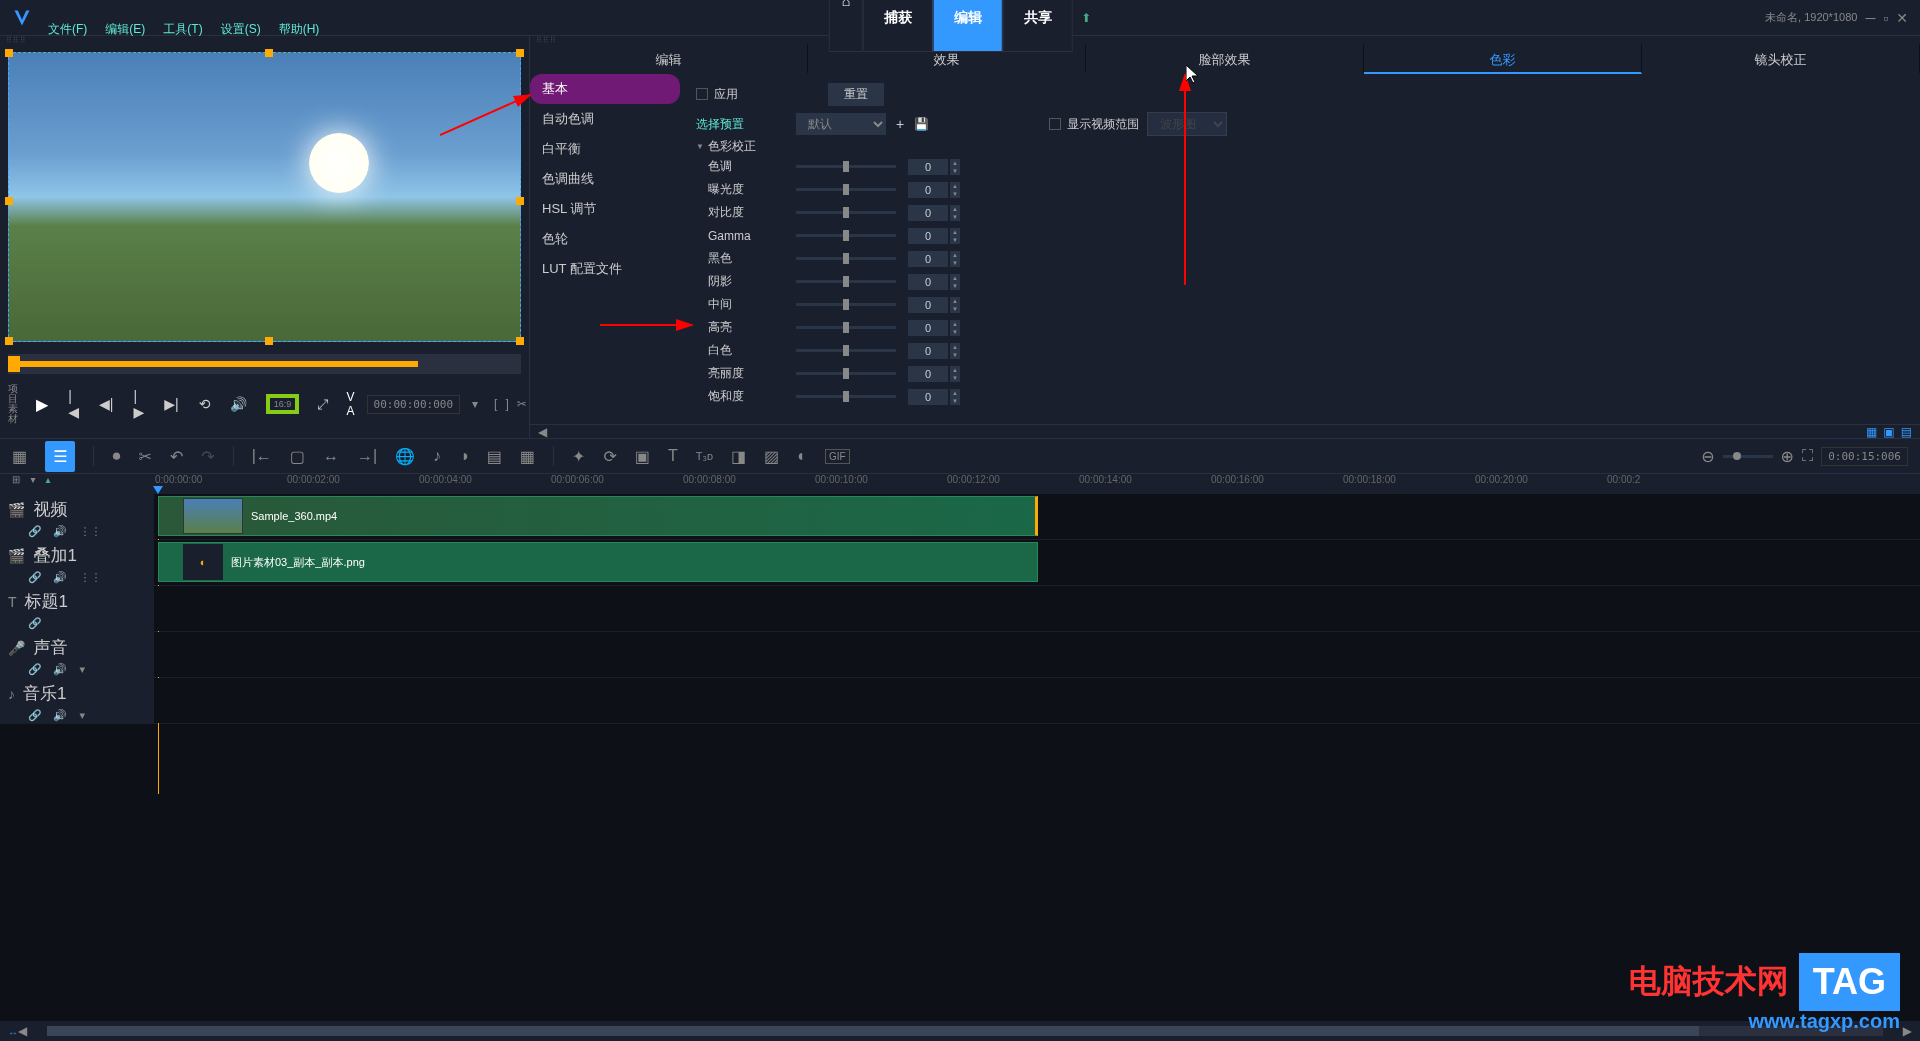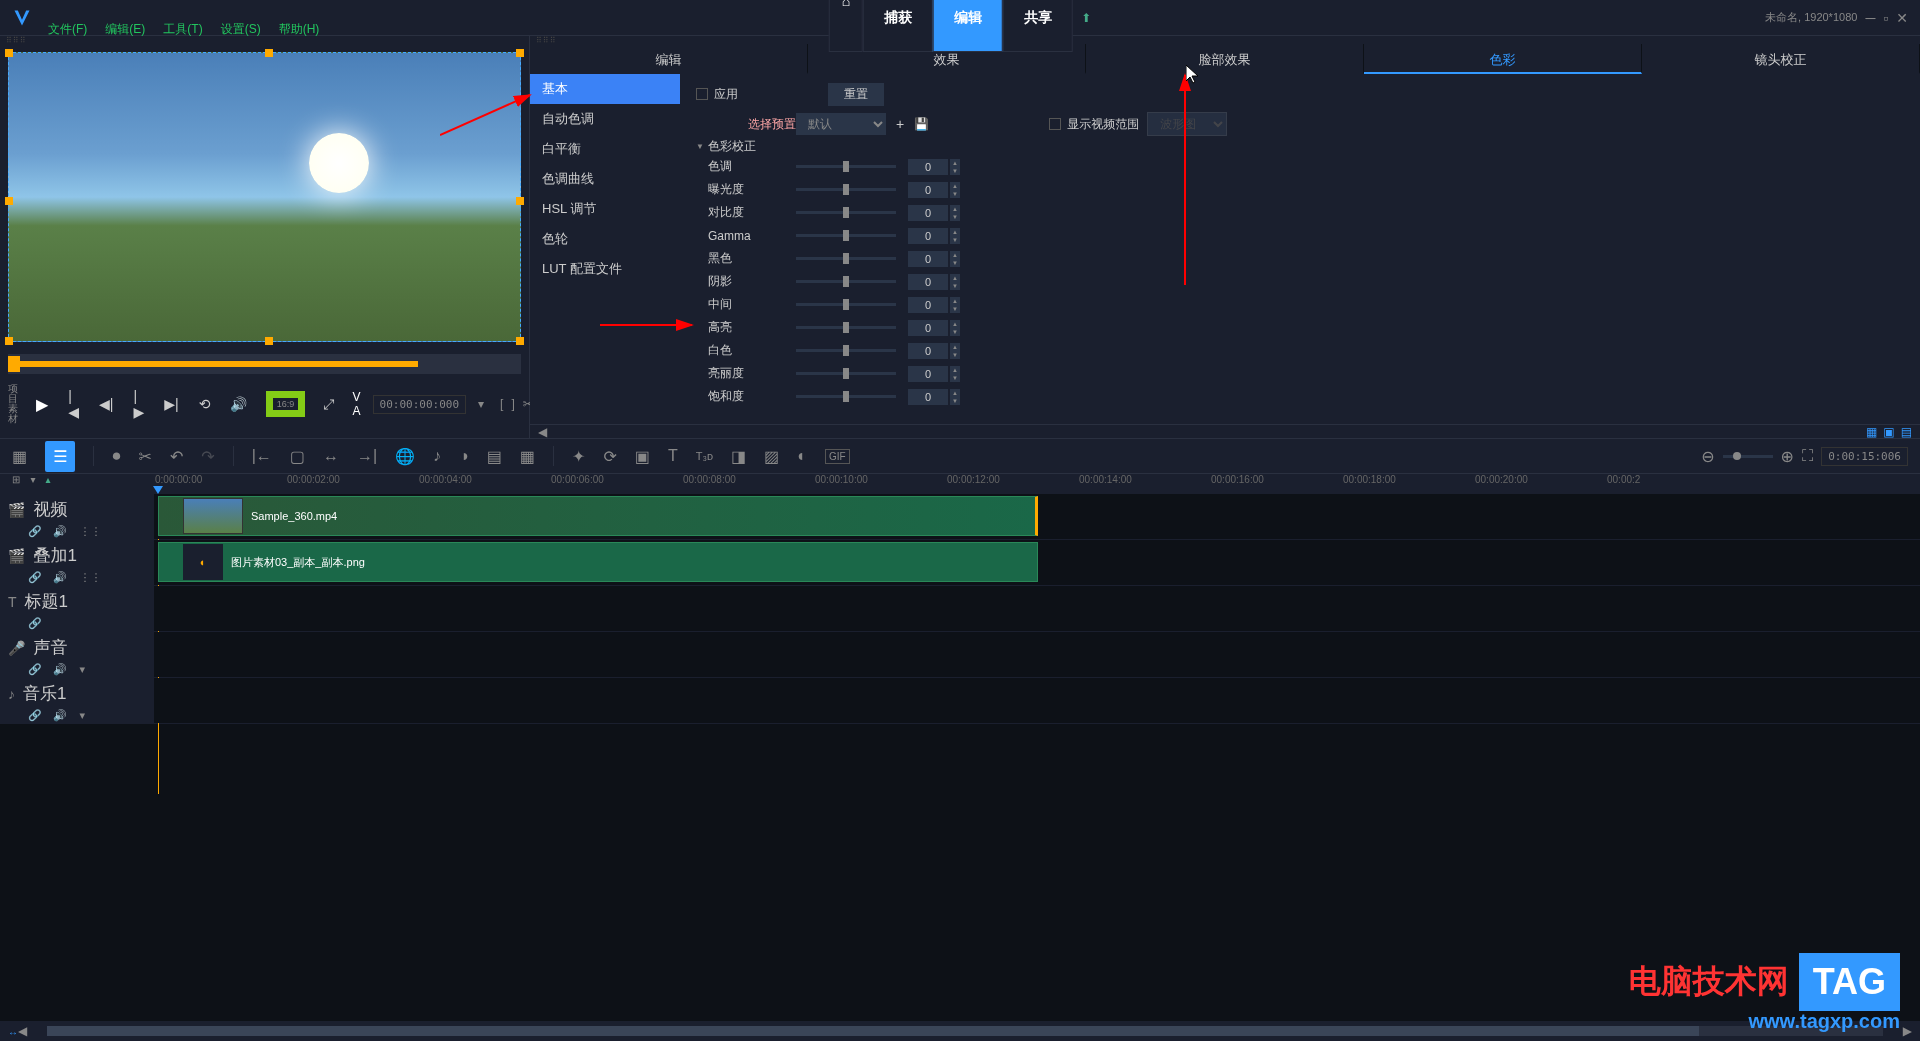--- a/index.html
+++ b/index.html
@@ -2,21 +2,21 @@
 <html><head>
 <meta charset="utf-8">
 <style>
 * { margin: 0; padding: 0; box-sizing: border-box; font-family: "Microsoft YaHei", sans-serif; }
 body { background: #0d1117; color: #ccc; width: 1920px; height: 1041px; overflow: hidden; font-size: 12px; }
 
 
 .titlebar { height: 36px; background: #1a1f2e; display: flex; align-items: center; padding: 0 12px; border-bottom: 1px solid #2a3040; }
 .logo { width: 20px; height: 20px; margin-right: 16px; }
 .menu-items { display: flex; gap: 18px; }
-.menu-item { color: #22c55e; cursor: pointer; margin-top: 24px; }
+.menu-item { color: #5eead4; cursor: pointer; margin-top: 24px; }
 .tab-group { display: flex; margin-left: auto; margin-right: auto; position: absolute; left: 50%; transform: translateX(-50%); }
 .top-tab { padding: 24px 20px; background: #1a1f2e; color: #fff; border: 1px solid #2a3040; cursor: pointer; font-size: 14px; font-weight: bold; }
 .top-tab.home { padding: 8px 12px; }
 .top-tab.active { background: #3399ff; }
 .upload-icon { color: #4a8; margin-left: 8px; align-self: center; }
 .window-controls { margin-left: auto; display: flex; gap: 8px; align-items: center; }
 .proj-info { color: #888; font-size: 11px; }
 .win-btn { color: #888; cursor: pointer; font-size: 14px; }
 
 
@@ -36,40 +36,40 @@
 .crop-handle.bm { bottom: -4px; left: 50%; }
 .crop-handle.ml { top: 50%; left: -4px; }
 .crop-handle.mr { top: 50%; right: -4px; }
 .scrub-bar { height: 20px; margin: 4px 8px; position: relative; background: #2a3040; }
 .scrub-fill { height: 6px; background: #fa0; position: absolute; top: 7px; left: 0; width: 80%; }
 .scrub-handle { position: absolute; left: 0; top: 2px; width: 12px; height: 16px; background: #fa0; }
 .playback-controls { display: flex; align-items: center; padding: 6px 8px; gap: 8px; }
 .pb-label { font-size: 10px; color: #888; margin-right: 4px; line-height: 10px; }
 .pb-btn { color: #ccc; cursor: pointer; padding: 4px 6px; font-size: 14px; }
 .pb-btn.play { color: #fff; font-size: 16px; }
-.aspect-box { border: 7px solid #84cc16; padding: 1px 4px; font-size: 9px; color: #888; margin: 0 4px; }
+.aspect-box { border: 4px solid #84cc16; padding: 1px 4px; font-size: 9px; color: #888; margin: 0 4px; }
 .v-a { color: #ffffff; font-weight: normal; margin: 0 4px; }
 .timecode { margin-left: auto; font-family: monospace; color: #888; border: 1px solid #333; padding: 2px 6px; font-size: 11px; }
 .preview-tools { display: flex; gap: 8px; margin-left: 8px; color: #888; }
 
 
 .props-panel { flex: 1; background: #1a1f2e; display: flex; flex-direction: column; }
 .prop-tabs { display: flex; height: 30px; background: #1a1f2e; }
 .prop-tab { flex: 1; text-align: center; padding: 7px 0; color: #ccc; cursor: pointer; border-right: 1px solid #0d1117; border-bottom: 2px solid transparent; font-size: 13px; }
 .prop-tab.active { color: #3399ff; border-bottom: 2px solid #3399ff; }
 .prop-content { flex: 1; display: flex; overflow: hidden; }
 .sidebar-list { width: 150px; background: #1a1f2e; }
 .sidebar-item { padding: 6px 12px; color: #ccc; cursor: pointer; font-size: 13px; }
-.sidebar-item.active { background: #3b82f6; color: #fff; }
+.sidebar-item.active { background: #701a75; color: #fff; border-radius: 12px; }
 
 .params-area { flex: 1; padding: 8px 16px; overflow-y: auto; }
 .param-row { display: flex; align-items: center; height: 24px; margin-bottom: 2px; }
 .param-row.header { margin-bottom: 6px; }
 .checkbox { width: 12px; height: 12px; border: 1px solid #555; margin-right: 6px; background: #1a1f2e; }
-.param-label { width: 100px; color: #fca5a5; font-size: 12px; text-align: right; }
+.param-label { width: 100px; color: #5eead4; font-size: 12px; }
 .reset-btn { background: #2a3548; color: #ccc; padding: 3px 16px; cursor: pointer; font-size: 12px; }
 .preset-select { background: #2a3548; color: #888; border: none; padding: 3px 8px; width: 90px; font-size: 12px; }
 .plus-btn { color: #ccc; margin: 0 10px; cursor: pointer; font-size: 14px; }
 .save-icon { color: #888; cursor: pointer; }
 .show-scope { margin-left: 120px; display: flex; align-items: center; color: #ccc; }
 .scope-select { background: #2a3548; color: #555; padding: 3px 8px; width: 80px; margin-left: 8px; font-size: 12px; }
 .section-header { display: flex; align-items: center; color: #ccc; margin: 0 0; font-size: 12px; }
 .section-header::before { content: "▼"; font-size: 8px; margin-right: 4px; color: #888; }
 .slider-row { display: flex; align-items: center; height: 23px; }
 .slider-label { width: 100px; padding-left: 12px; color: #ccc; font-size: 12px; }

